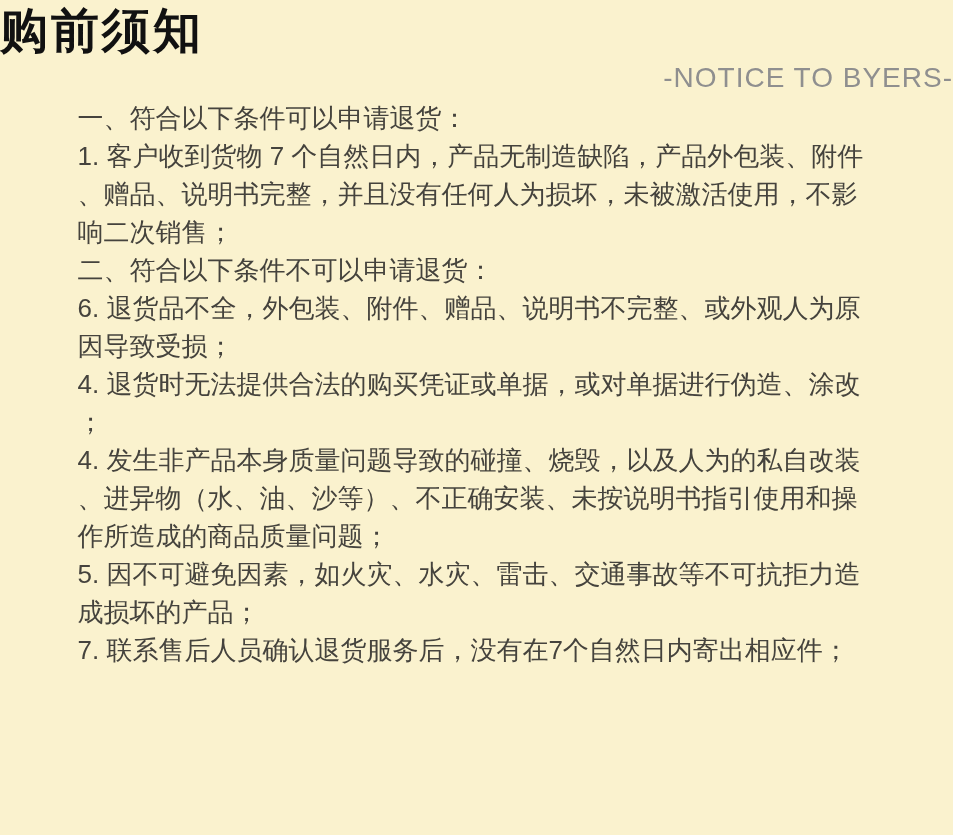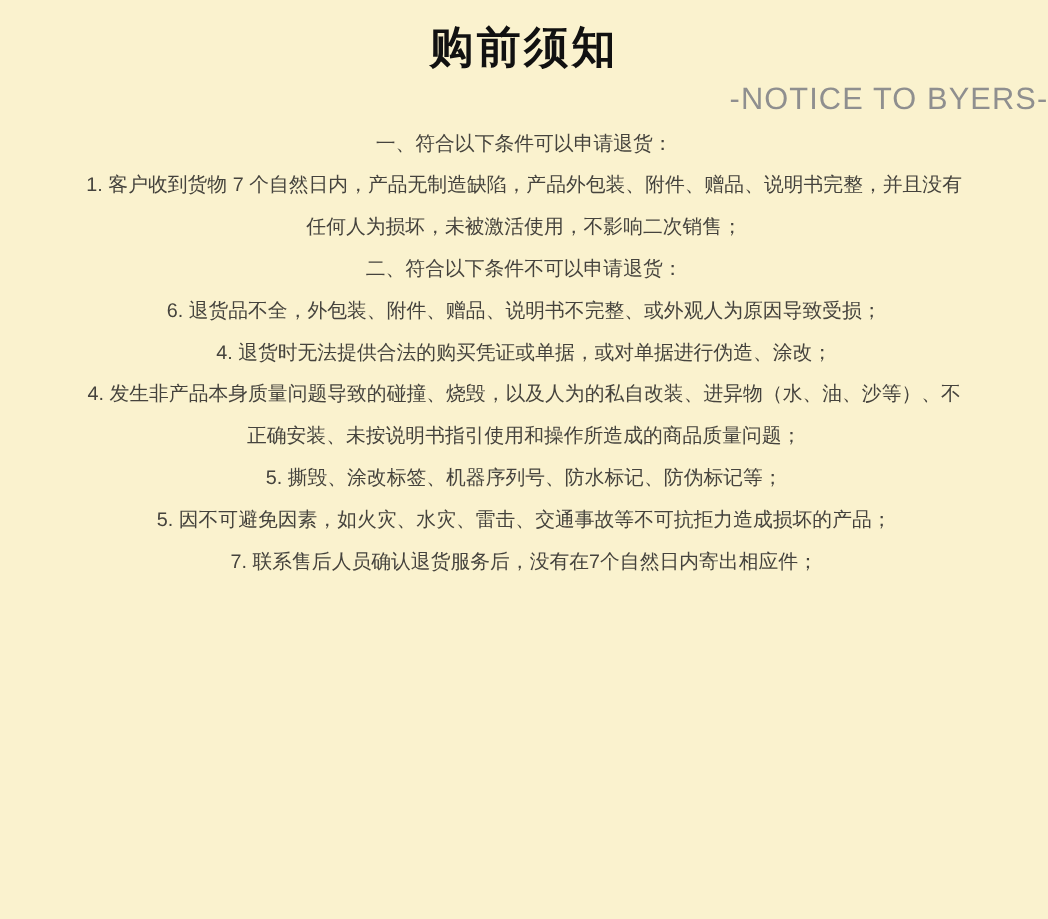--- a/index.html
+++ b/index.html
@@ -11,40 +11,40 @@
     height: 835px;
     overflow: hidden;
     font-family: "Liberation Sans", sans-serif;
   }
   .page {
     width: 953px;
     height: 835px;
     box-sizing: border-box;
   }
   .page-title {
-    text-align: center;
-    font-size: 40px;
+    text-align: left;
+    font-size: 48px;
     line-height: 58px;
-    padding-top: 14px;
+    padding-top: 2px;
     font-weight: 600;
     letter-spacing: 3px;
   }
   .page-subtitle {
     text-align: right;
     font-size: 28px;
     line-height: 36px;
     font-weight: 400;
     letter-spacing: 1px;
   }
   .notice-body {
     width: 798px;
     margin: 3px auto 0 auto;
-    font-size: 18px;
+    font-size: 26px;
     line-height: 38px;
-    text-align: center;
+    text-align: left;
     word-break: break-all;
     overflow-wrap: anywhere;
     line-break: anywhere;
   }
   .notice-body p {
     margin: 0;
     padding: 0;
   }
 </style>
 </head>
@@ -55,17 +55,16 @@
   <div class="page-subtitle" style="color: rgb(143, 143, 143);">-NOTICE TO BYERS-</div>
 
   <div class="notice-body" style="color: rgb(69, 67, 61);">
     <p>一、符合以下条件可以申请退货：</p>
     <p>1. 客户收到货物 7 个自然日内，产品无制造缺陷，产品外包装、附件、赠品、说明书完整，并且没有任何人为损坏，未被激活使用，不影响二次销售；</p>
 
     <p>二、符合以下条件不可以申请退货：</p>
     <p>6. 退货品不全，外包装、附件、赠品、说明书不完整、或外观人为原因导致受损；</p>
     <p>4. 退货时无法提供合法的购买凭证或单据，或对单据进行伪造、涂改；</p>
     <p>4. 发生非产品本身质量问题导致的碰撞、烧毁，以及人为的私自改装、进异物（水、油、沙等）、不正确安装、未按说明书指引使用和操作所造成的商品质量问题；</p>
-    <p>5. 撕毁、涂改标签、机器序列号、防水标记、防伪标记等；</p>
     <p>5. 因不可避免因素，如火灾、水灾、雷击、交通事故等不可抗拒力造成损坏的产品；</p>
     <p>7. 联系售后人员确认退货服务后，没有在7个自然日内寄出相应件；</p>
   </div>
 </div>
 
 </body></html>

